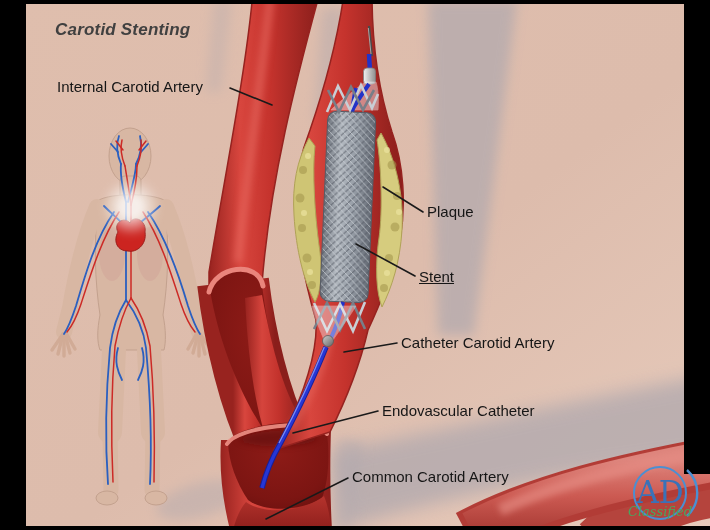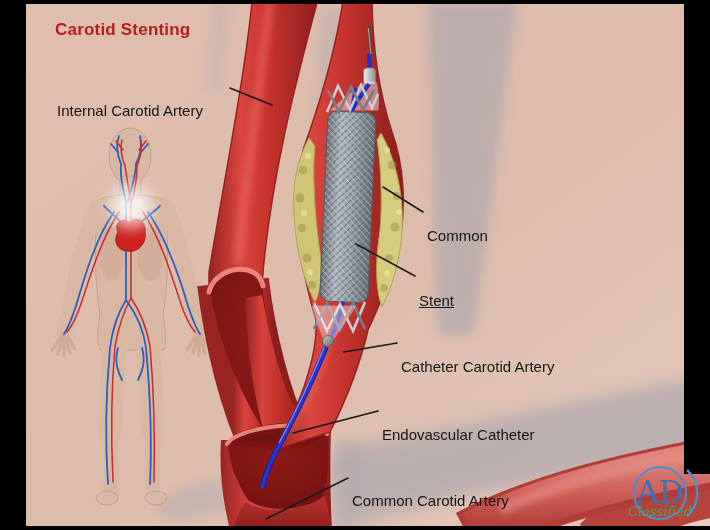--- a/index.html
+++ b/index.html
@@ -4,24 +4,24 @@
 <style>
   html,body{margin:0;padding:0;background:#222;}
   .stage{
     position:relative;width:710px;height:530px;overflow:hidden;
     background:#ddbcac;
     font-family:"Liberation Sans",sans-serif;
   }
   .stage svg{position:absolute;left:0;top:0;}
   .title{
     position:absolute;left:55px;top:20px;
-    font-size:17px;font-weight:bold;color:#b91c1c;letter-spacing:.2px;
+    font-size:17px;font-weight:bold;color:#404040;letter-spacing:.2px;font-style:italic;
   }
   .lbl{
-    position:absolute;font-size:15px;color:#161616;white-space:nowrap;margin-top:24px;
+    position:absolute;font-size:15px;color:#161616;white-space:nowrap;
   }
   .lbl-internal{left:57px;top:78px;}
   .lbl-plaque{left:427px;top:203px;}
   .lbl-stent{left:419px;top:268px;text-decoration:underline;}
   .lbl-external{left:401px;top:334px;}
   .lbl-catheter{left:382px;top:402px;}
   .lbl-common{left:352px;top:468px;}
 </style>
 </head>
 <body>
@@ -273,19 +273,19 @@
   <g>
     <circle cx="660" cy="493" r="26" fill="none" stroke="#4b8fd2" stroke-width="2"></circle>
     <path d="M687,470 A31,31 0 0 1 687,516" fill="none" stroke="#4b8fd2" stroke-width="2.4"></path>
     <text x="660" y="503" text-anchor="middle" font-family="DejaVu Serif, serif" font-size="31" fill="#3a72b8">AD</text>
     <text x="660" y="516" text-anchor="middle" font-family="DejaVu Serif, serif" font-style="italic" font-size="13" fill="#4ba45e">Classified</text>
   </g>
 </svg>
 
 <div class="title">Carotid Stenting</div>
 <div class="lbl lbl-internal">Internal Carotid Artery</div>
-<div class="lbl lbl-plaque">Common</div>
+<div class="lbl lbl-plaque">Plaque</div>
 <div class="lbl lbl-stent">Stent</div>
 <div class="lbl lbl-external">Catheter Carotid Artery</div>
 <div class="lbl lbl-common">Common Carotid Artery</div>
 <div class="lbl lbl-catheter">Endovascular Catheter</div>
 
 </div>
 
 </body></html>

